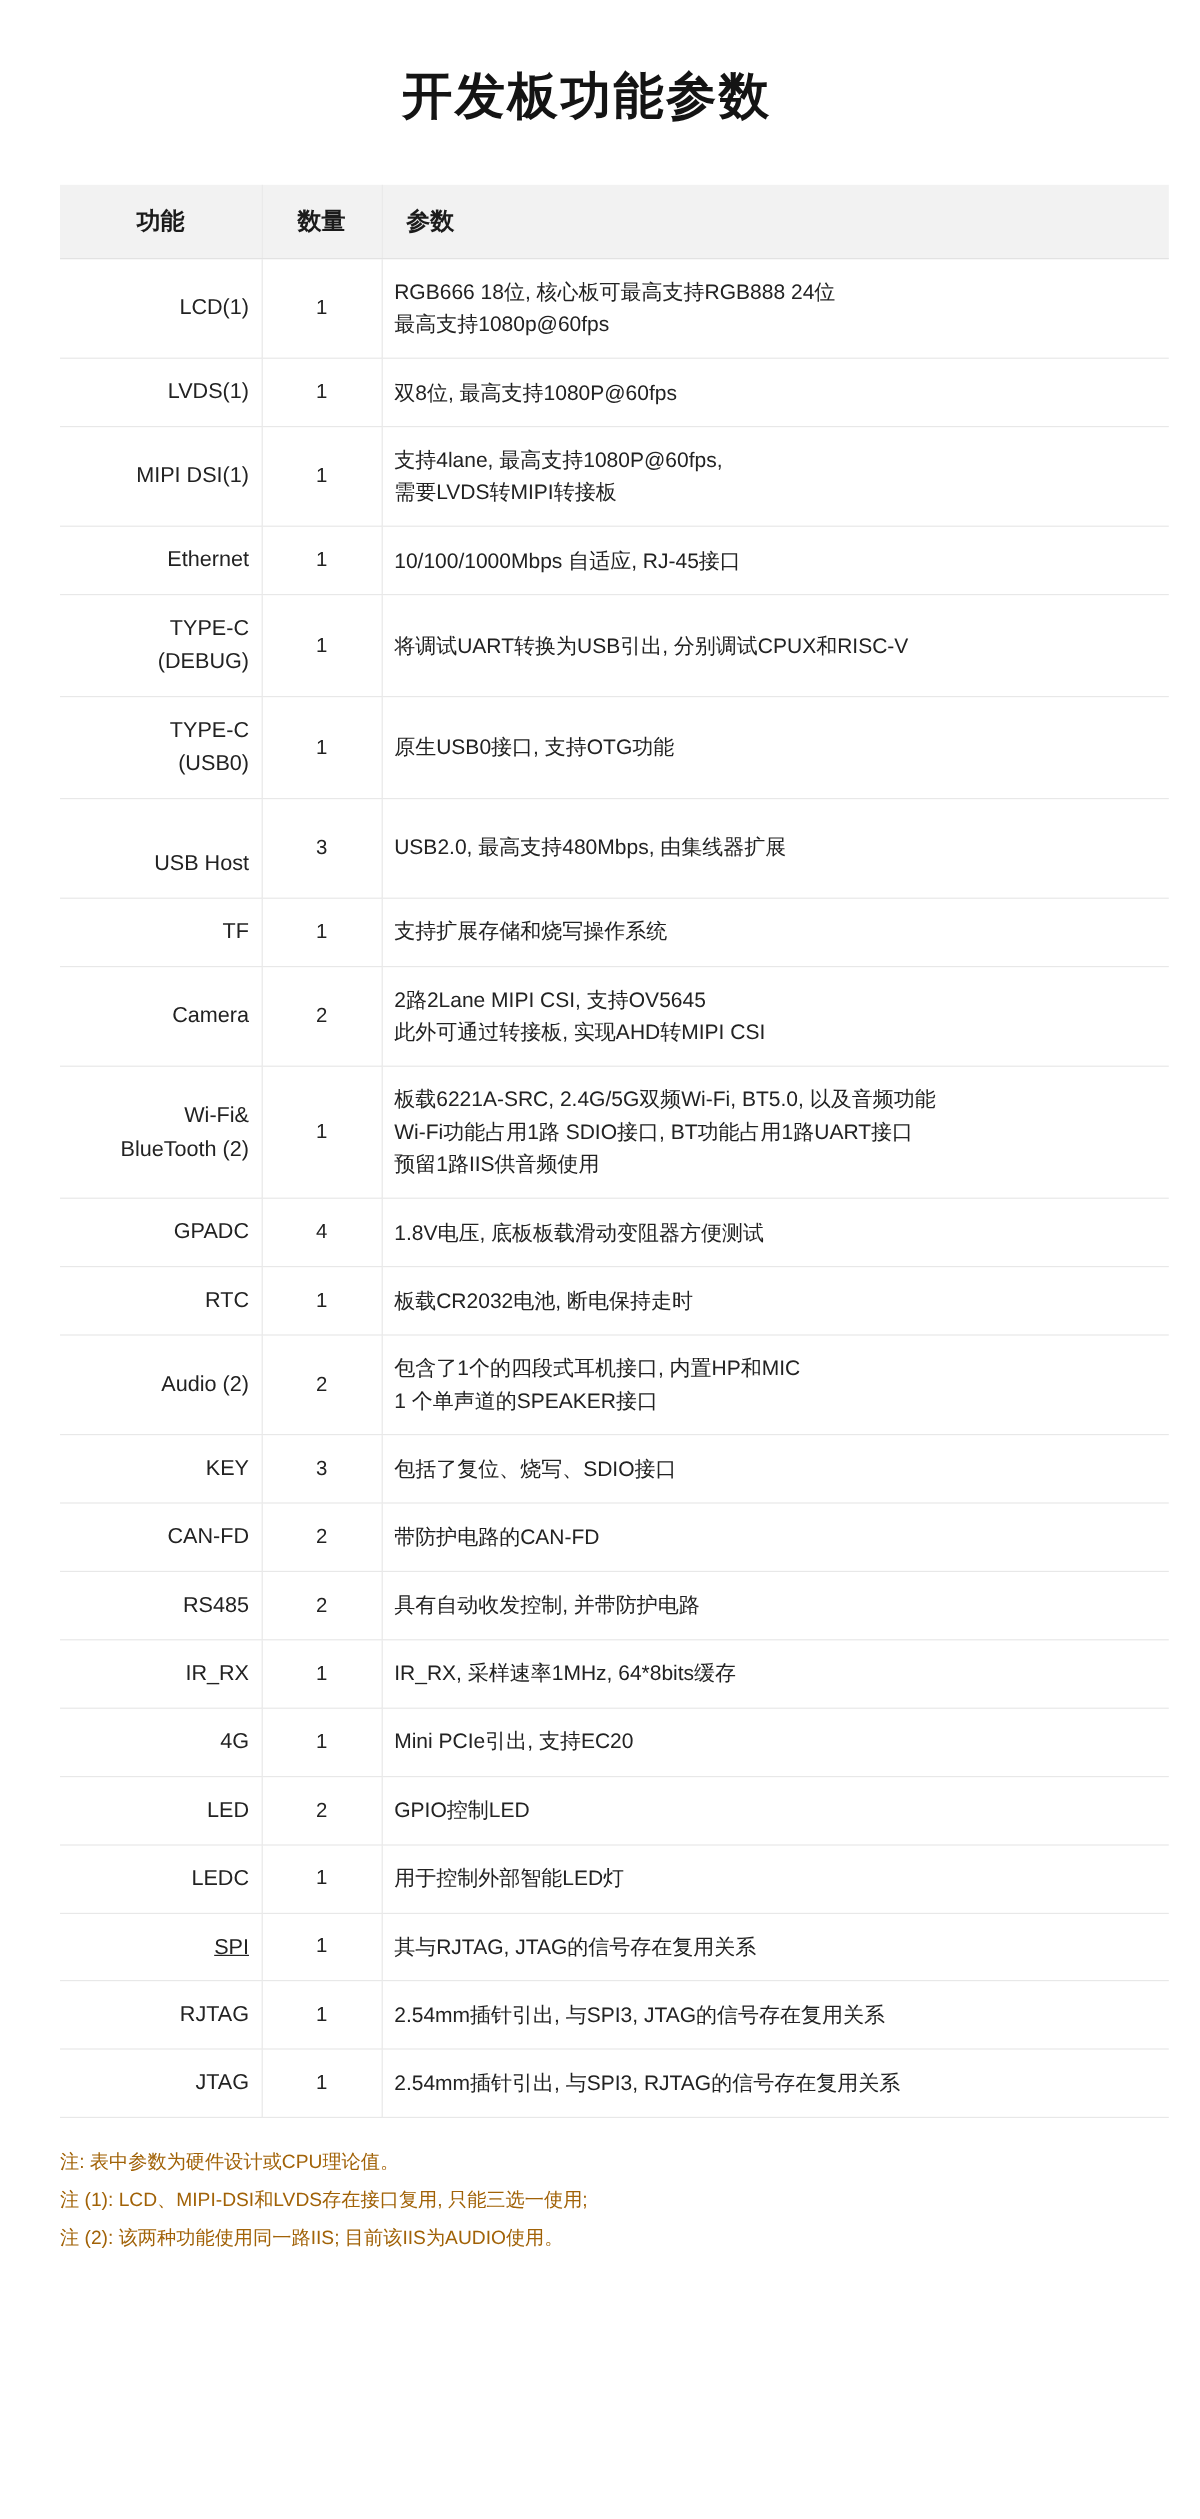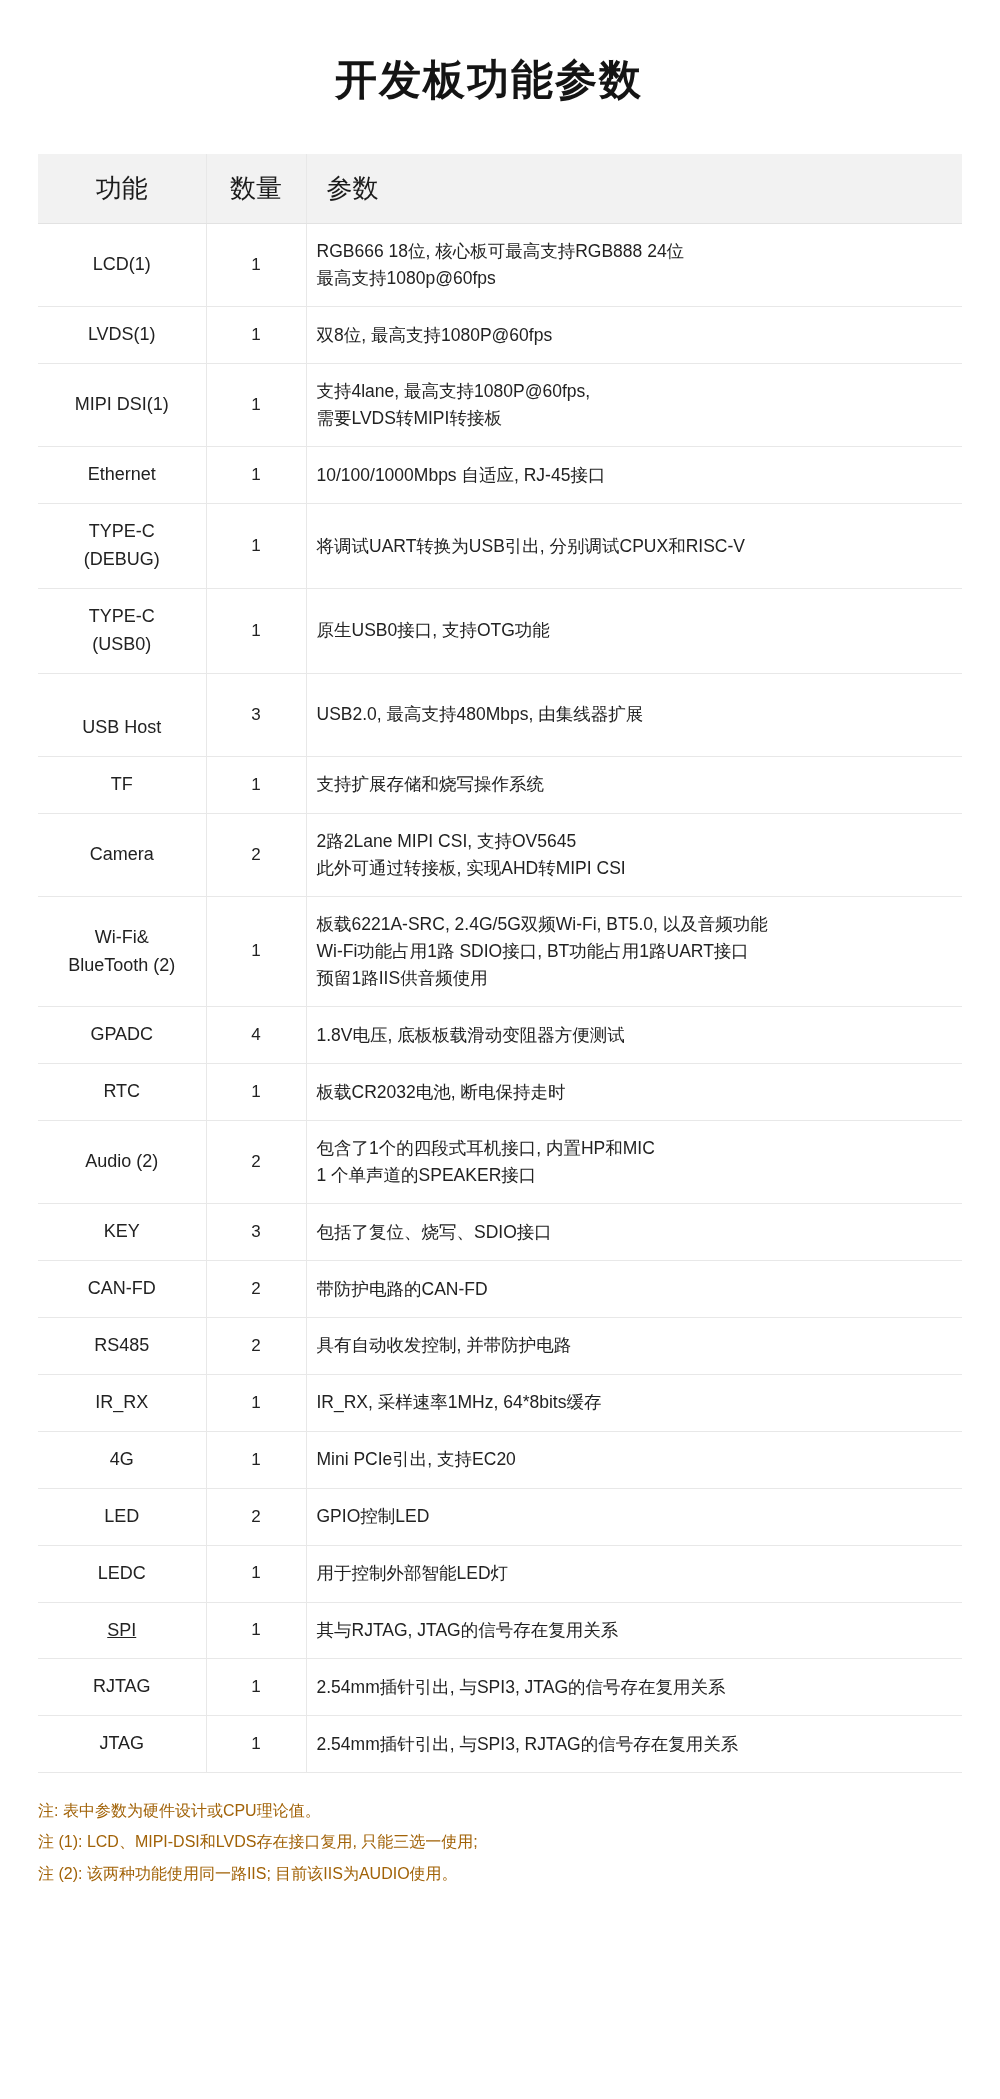--- a/index.html
+++ b/index.html
@@ -10,21 +10,21 @@
   body {
     width: 1000px;
     min-height: 2099px;
     font-family: "Liberation Sans", "DejaVu Sans", sans-serif;
     color: #1b1b1b;
     -webkit-font-smoothing: antialiased;
   }
   .page {
     width: 978px;
     box-sizing: border-box;
-    padding: 0 38px;
+    padding: 0 50px;
   }
   .page-title {
     text-align: center;
     font-size: 42px;
     font-weight: bold;
     letter-spacing: 2px;
     color: #141414;
     margin: 52px 0 46px 0;
   }
   table.spec {
@@ -33,43 +33,43 @@
     border-collapse: collapse;
     table-layout: fixed;
     font-size: 17.5px;
   }
   table.spec colgroup col.c1 { width: 168px; }
   table.spec colgroup col.c2 { width: 100px; }
   table.spec colgroup col.c3 { width: 656px; }
 
   table.spec thead th {
     background: #f2f2f2;
-    font-size: 26px;
-    font-weight: normal;
+    font-size: 20px;
+    font-weight: bold;
     color: #1b1b1b;
     text-align: left;
     padding: 17px 0 17px 20px;
     border-bottom: 1px solid #e2e2e2;
     border-right: 1px solid #e8e8e8;
   }
   table.spec thead th:last-child { border-right: none; }
   table.spec thead th.th-center { text-align: center; padding-left: 0; }
 
   table.spec td {
     border-bottom: 1px solid #e8e8e8;
     border-right: 1px solid #e8e8e8;
     padding: 14px 10px;
     vertical-align: middle;
     line-height: 1.55;
     color: #222;
   }
   table.spec td:last-child { border-right: none; }
 
   td.col-func {
-    text-align: center;
+    text-align: right;
     font-size: 18px;
     color: #1b1b1b;
     padding-left: 6px;
     padding-right: 6px;
   }
   td.col-qty {
     text-align: center;
     font-size: 17px;
     color: #1b1b1b;
   }

